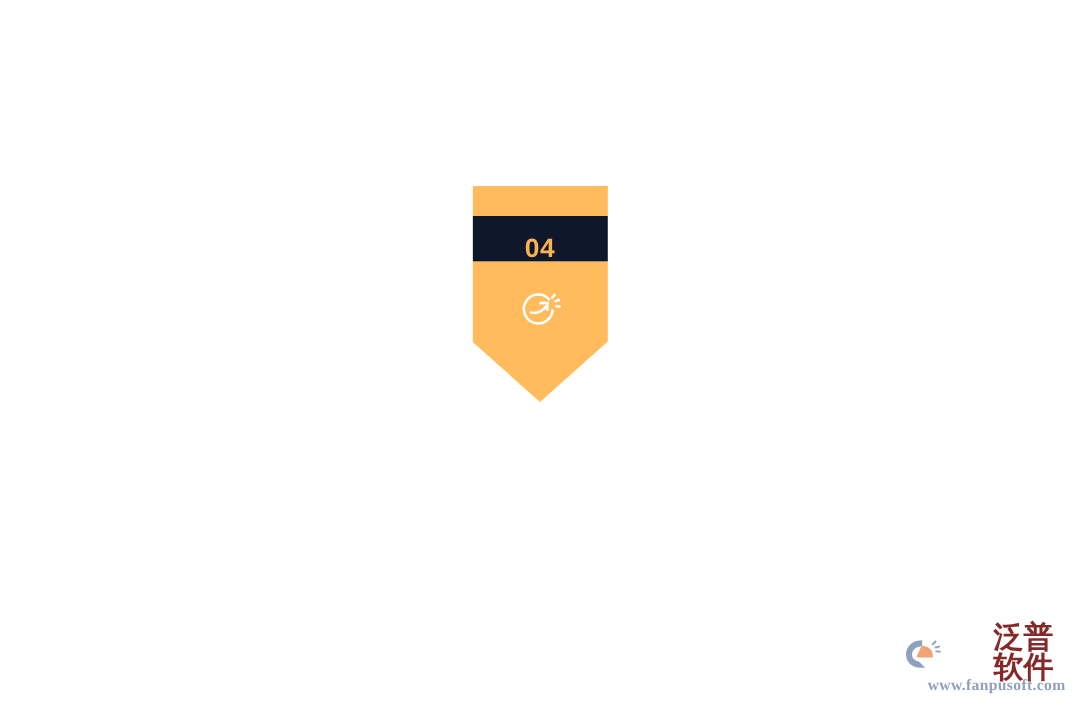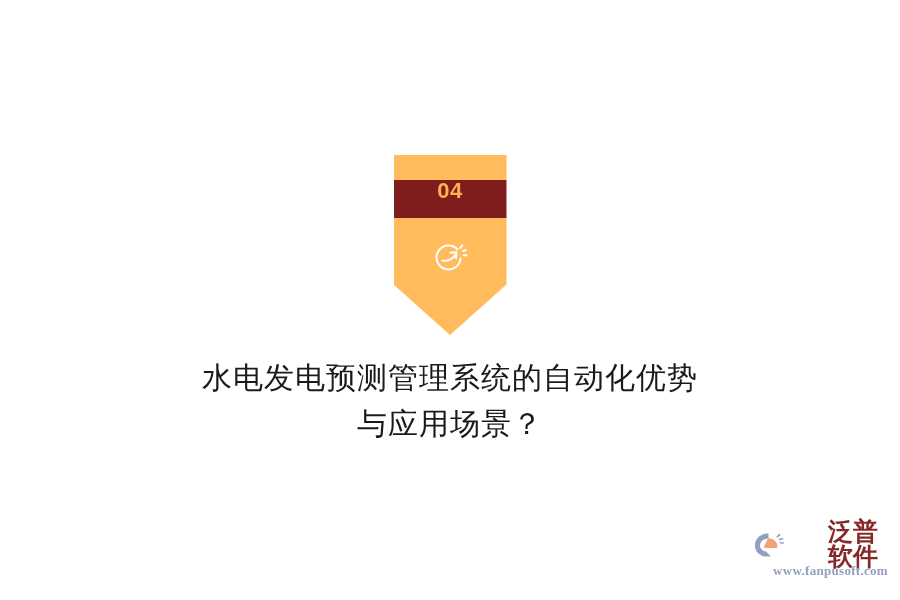--- a/index.html
+++ b/index.html
@@ -48,23 +48,23 @@
   .banner-topband {
     width: 100%;
     height: 25px;
     flex: 0 0 25px;
   }
 
   .banner-numstrip {
     width: 100%;
     height: 38px;
     flex: 0 0 38px;
-    background: #7f1d1d;
+    background: #0f172a;
     display: flex;
-    align-items: flex-start;
+    align-items: flex-end;
     justify-content: center;
   }
 
   .banner-num {
     font-size: 22px;
     font-weight: bold;
     letter-spacing: 0.5px;
     line-height: 1;
   }
 
@@ -157,24 +157,20 @@
             <path d="M33.6 19.3 L36.4 19.4"></path>
           </svg>
         </span>
       </div>
     </div>
 
 
 
   </div>
 
-  <div class="heading">
-    <span class="line">水电发电预测管理系统的自动化优势</span>
-    <span class="line">与应用场景？</span>
-  </div>
 
   <div class="watermark">
     <div class="wm-top">
       <span class="wm-mark">
         <svg viewBox="0 0 34 32">
           <path d="M16.5 5.5 C8.5 5.5 3.0 10.5 3.0 17.5 C3.0 24.0 8.0 28.5 15.0 28.5 L19.0 28.5 L14.0 23.5 C10.5 23.0 8.0 20.5 8.0 17.5 C8.0 13.8 11.5 10.5 16.5 10.5 Z" fill="#8D9BBC"></path>
           <path d="M16.0 10.2 C21.2 10.2 25.4 13.6 25.4 18.0 L25.4 20.0 L13.4 20.0 C12.2 20.0 11.6 18.8 12.4 17.8 Z" fill="#F0A06E"></path>
           <path d="M25.2 9.0 L27.6 6.6" stroke="#8D9BBC" stroke-width="1.6" stroke-linecap="round"></path>
           <path d="M27.6 11.6 L30.6 10.8" stroke="#8D9BBC" stroke-width="1.6" stroke-linecap="round"></path>
           <path d="M28.2 14.8 L31.2 15.0" stroke="#8D9BBC" stroke-width="1.6" stroke-linecap="round"></path>

